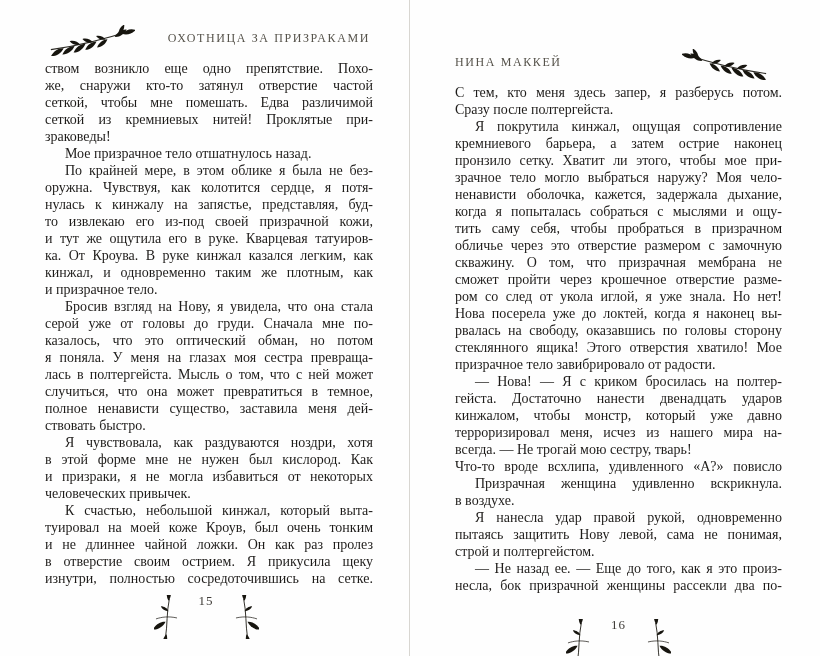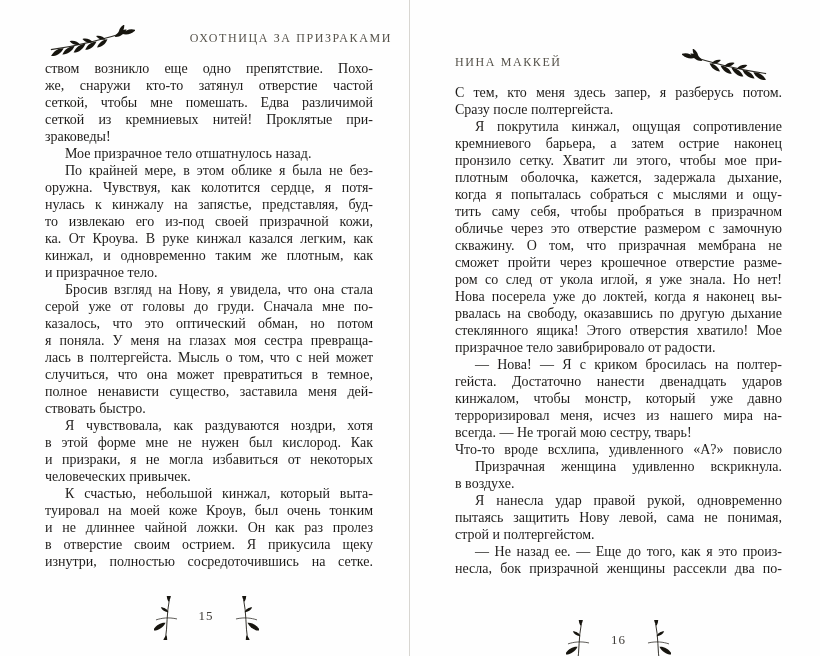--- a/index.html
+++ b/index.html
@@ -5,21 +5,21 @@
   html,body{margin:0;padding:0;}
   body{
     width:820px;height:656px;
     background:#ffffff;
     font-family:"Liberation Serif","DejaVu Serif",serif;
     color:#1e1c1a;
     overflow:hidden;
   }
   .book{position:relative;width:820px;height:656px;background:#fefefe;}
   .page{position:absolute;top:0;height:656px;}
-  .page.left{left:0;width:409px;padding-left:22px;}
+  .page.left{left:0;width:409px;}
   .page.right{left:410px;width:410px;margin-top:24px;}
   .spine-divider{
     position:absolute;left:409px;top:0;width:1px;height:656px;
     background:#d8d6d1;
   }
   
   .running-head{
     position:absolute;top:31px;
     font-size:12px;letter-spacing:1.6px;
     color:#56534b;white-space:nowrap;
@@ -40,21 +40,21 @@
     text-align:justify;
     -moz-text-align-last:justify;
     text-align-last:justify;
     white-space:normal;
   }
   .line.end{ -moz-text-align-last:left; text-align-last:left; }
   .line.indent{ text-indent:20px; }
   
   .page-footer{
     position:absolute;bottom:15px;height:46px;
-    display:flex;align-items:center;justify-content:center;gap:20px;
+    display:flex;align-items:flex-start;justify-content:center;gap:20px;
   }
   .page.left .page-footer{left:42px;width:328px;}
   .page.right .page-footer{left:45px;width:327px;}
   .sprig{width:25px;height:44px;}
   .sprig.mirror{transform:scaleX(-1);}
   .page-number{
     font-size:13px;color:#3e3b37;letter-spacing:1px;
     position:relative;top:-2px;
   }
   .ink{fill:#17150f;}
@@ -94,20 +94,21 @@
         <div class="line">ством возникло еще одно препятствие. Похо-</div>
         <div class="line">же, снаружи кто-то затянул отверстие частой</div>
         <div class="line">сеткой, чтобы мне помешать. Едва различимой</div>
         <div class="line">сеткой из кремниевых нитей! Проклятые при-</div>
         <div class="line end">зраковеды!</div>
         <div class="line indent end">Мое призрачное тело отшатнулось назад.</div>
         <div class="line indent">По крайней мере, в этом облике я была не без-</div>
         <div class="line">оружна. Чувствуя, как колотится сердце, я потя-</div>
         <div class="line">нулась к кинжалу на запястье, представляя, буд-</div>
         <div class="line">то извлекаю его из-под своей призрачной кожи,</div>
+        <div class="line">и тут же ощутила его в руке. Кварцевая татуиров-</div>
         <div class="line">ка. От Кроува. В руке кинжал казался легким, как</div>
         <div class="line">кинжал, и одновременно таким же плотным, как</div>
         <div class="line end">и призрачное тело.</div>
         <div class="line indent">Бросив взгляд на Нову, я увидела, что она стала</div>
         <div class="line">серой уже от головы до груди. Сначала мне по-</div>
         <div class="line">казалось, что это оптический обман, но потом</div>
         <div class="line">я поняла. У меня на глазах моя сестра превраща-</div>
         <div class="line">лась в полтергейста. Мысль о том, что с ней может</div>
         <div class="line">случиться, что она может превратиться в темное,</div>
         <div class="line">полное ненависти существо, заставила меня дей-</div>
@@ -168,29 +169,30 @@
       </g>
     </svg>
     <div class="running-head">НИНА МАККЕЙ</div>
 
     <div class="page-body">
         <div class="line">С тем, кто меня здесь запер, я разберусь потом.</div>
         <div class="line end">Сразу после полтергейста.</div>
         <div class="line indent">Я покрутила кинжал, ощущая сопротивление</div>
         <div class="line">кремниевого барьера, а затем острие наконец</div>
         <div class="line">пронзило сетку. Хватит ли этого, чтобы мое при-</div>
-        <div class="line">плотным оболочка, кажется, задержала дыхание,</div>
+        <div class="line">зрачное тело могло выбраться наружу? Моя чело-</div>
+        <div class="line">ненависти оболочка, кажется, задержала дыхание,</div>
         <div class="line">когда я попыталась собраться с мыслями и ощу-</div>
         <div class="line">тить саму себя, чтобы пробраться в призрачном</div>
         <div class="line">обличье через это отверстие размером с замочную</div>
         <div class="line">скважину. О том, что призрачная мембрана не</div>
         <div class="line">сможет пройти через крошечное отверстие разме-</div>
         <div class="line">ром со след от укола иглой, я уже знала. Но нет!</div>
         <div class="line">Нова посерела уже до локтей, когда я наконец вы-</div>
-        <div class="line">рвалась на свободу, оказавшись по другую дыхание</div>
+        <div class="line">рвалась на свободу, оказавшись по головы сторону</div>
         <div class="line">стеклянного ящика! Этого отверстия хватило! Мое</div>
         <div class="line end">призрачное тело завибрировало от радости.</div>
         <div class="line indent">— Нова! — Я с криком бросилась на полтер-</div>
         <div class="line">гейста. Достаточно нанести двенадцать ударов</div>
         <div class="line">кинжалом, чтобы монстр, который уже давно</div>
         <div class="line">терроризировал меня, исчез из нашего мира на-</div>
         <div class="line end">всегда. — Не трогай мою сестру, тварь!</div>
         <div class="line">Что-то вроде всхлипа, удивленного «А?» повисло</div>
         <div class="line indent">Призрачная женщина удивленно вскрикнула.</div>
         <div class="line end">в воздухе.</div>

